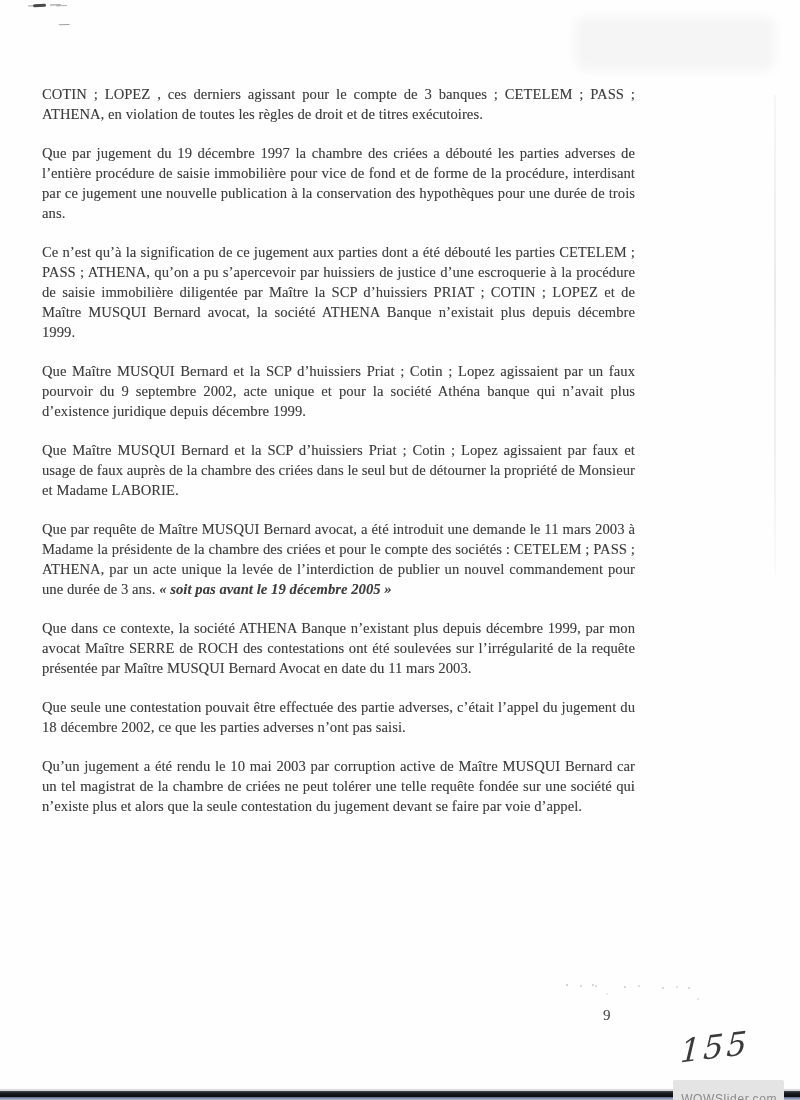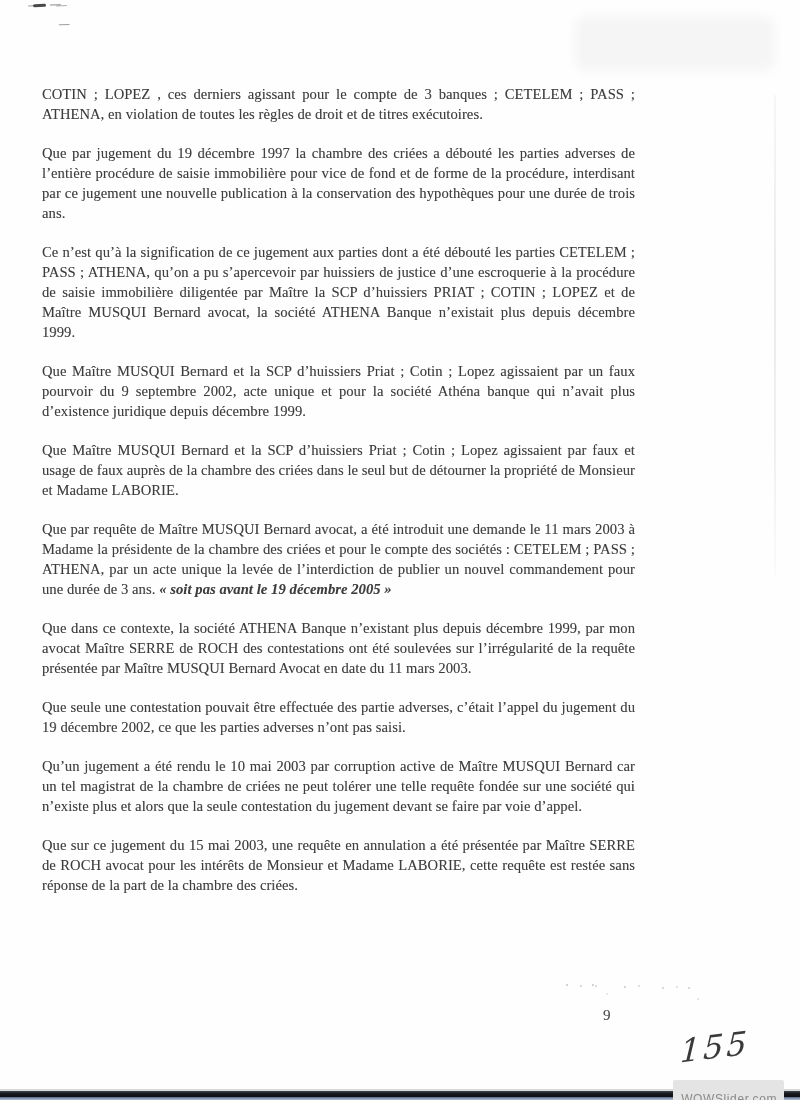--- a/index.html
+++ b/index.html
@@ -140,23 +140,22 @@
 
   <div class="text-column">
 
   <p><span>COTIN ; LOPEZ , ces derniers agissant pour le compte de 3 banques ; CETELEM ; PASS ; ATHENA, en violation de toutes les règles de droit et de titres exécutoires.</span></p>
       <p><span>Que par jugement du 19 décembre 1997 la chambre des criées a débouté les parties adverses de l’entière procédure de saisie immobilière pour vice de fond et de forme de la procédure, interdisant par ce jugement une nouvelle publication à la conservation des hypothèques pour une durée de trois ans.</span></p>
       <p><span>Ce n’est qu’à la signification de ce jugement aux parties dont a été débouté les parties CETELEM ; PASS ; ATHENA, qu’on a pu s’apercevoir par huissiers de justice d’une escroquerie à la procédure de saisie immobilière diligentée par Maître la SCP d’huissiers PRIAT ; COTIN ; LOPEZ et de Maître MUSQUI Bernard avocat, la société ATHENA Banque n’existait plus depuis décembre 1999.</span></p>
       <p><span>Que Maître MUSQUI Bernard et la SCP d’huissiers Priat ; Cotin ; Lopez agissaient par un faux pourvoir du 9 septembre 2002, acte unique et pour la société Athéna banque qui n’avait plus d’existence juridique depuis décembre 1999.</span></p>
       <p><span>Que Maître MUSQUI Bernard et la SCP d’huissiers Priat ; Cotin ; Lopez agissaient par faux et usage de faux auprès de la chambre des criées dans le seul but de détourner la propriété de Monsieur et Madame LABORIE.</span></p>
       <p><span>Que par requête de Maître MUSQUI Bernard avocat, a été introduit une demande le 11 mars 2003 à Madame la présidente de la chambre des criées  et pour le compte des sociétés : CETELEM ; PASS ; ATHENA, par un acte unique la levée de l’interdiction de publier un nouvel commandement pour une durée de 3 ans. </span><em>« soit pas avant le 19 décembre 2005 »</em></p>
       <p><span>Que dans ce contexte, la société ATHENA Banque n’existant plus depuis décembre 1999, par mon avocat Maître SERRE de ROCH des contestations ont été soulevées sur l’irrégularité de la requête présentée par Maître MUSQUI Bernard Avocat en date du 11 mars 2003.</span></p>
-      <p><span>Que seule une contestation pouvait être effectuée des partie adverses, c’était l’appel du jugement du 19 décembre 2002, ce que les parties adverses n’ont pas saisi.</span></p>
+      <p><span>Que seule une contestation pouvait être effectuée des partie adverses, c’était l’appel du jugement du 18 décembre 2002, ce que les parties adverses n’ont pas saisi.</span></p>
       <p><span>Qu’un jugement a été rendu le 10 mai 2003 par corruption active de Maître MUSQUI Bernard car un tel magistrat de la chambre de criées ne peut tolérer une telle requête fondée sur une société qui n’existe plus et alors que la seule contestation du jugement devant se faire par voie d’appel.</span></p>
-      <p><span>Que sur ce jugement du 15 mai 2003, une requête en annulation a été présentée par Maître SERRE de ROCH avocat pour les intérêts de Monsieur et Madame LABORIE, cette requête est restée sans réponse de la part de la chambre des criées.</span></p>
     </div>
 
   <div class="page-number">9</div>
 
   <div class="handwritten-number">155</div>
 
 </div>
 
 <div class="divider-light"></div>
 <div class="bottom-bar"></div>

